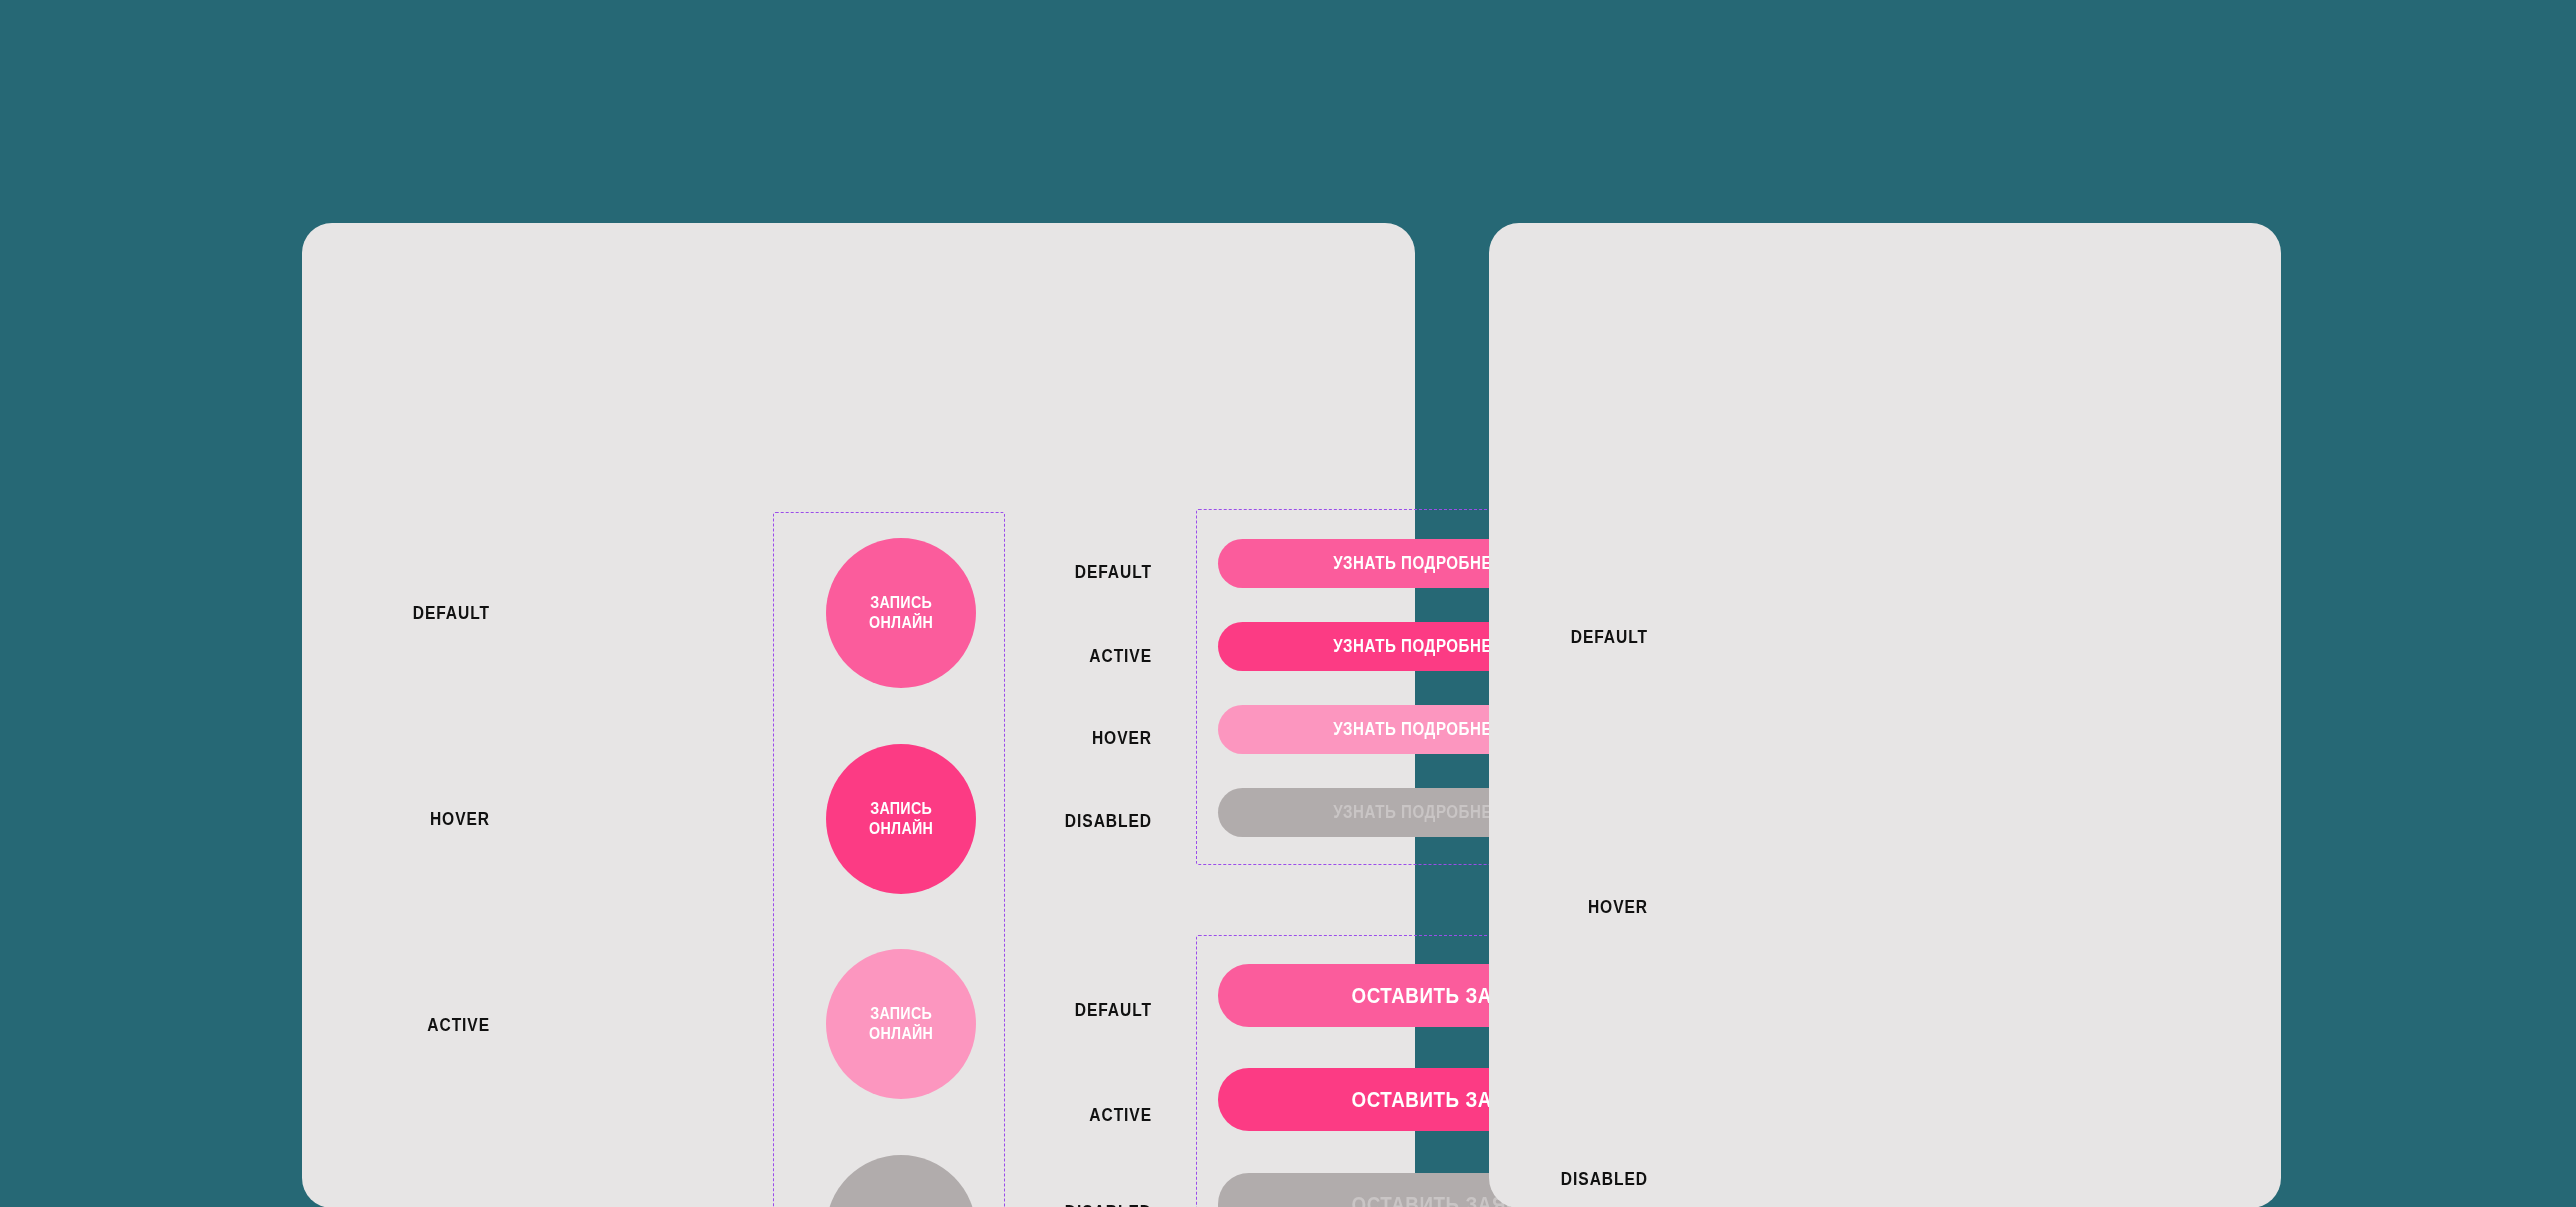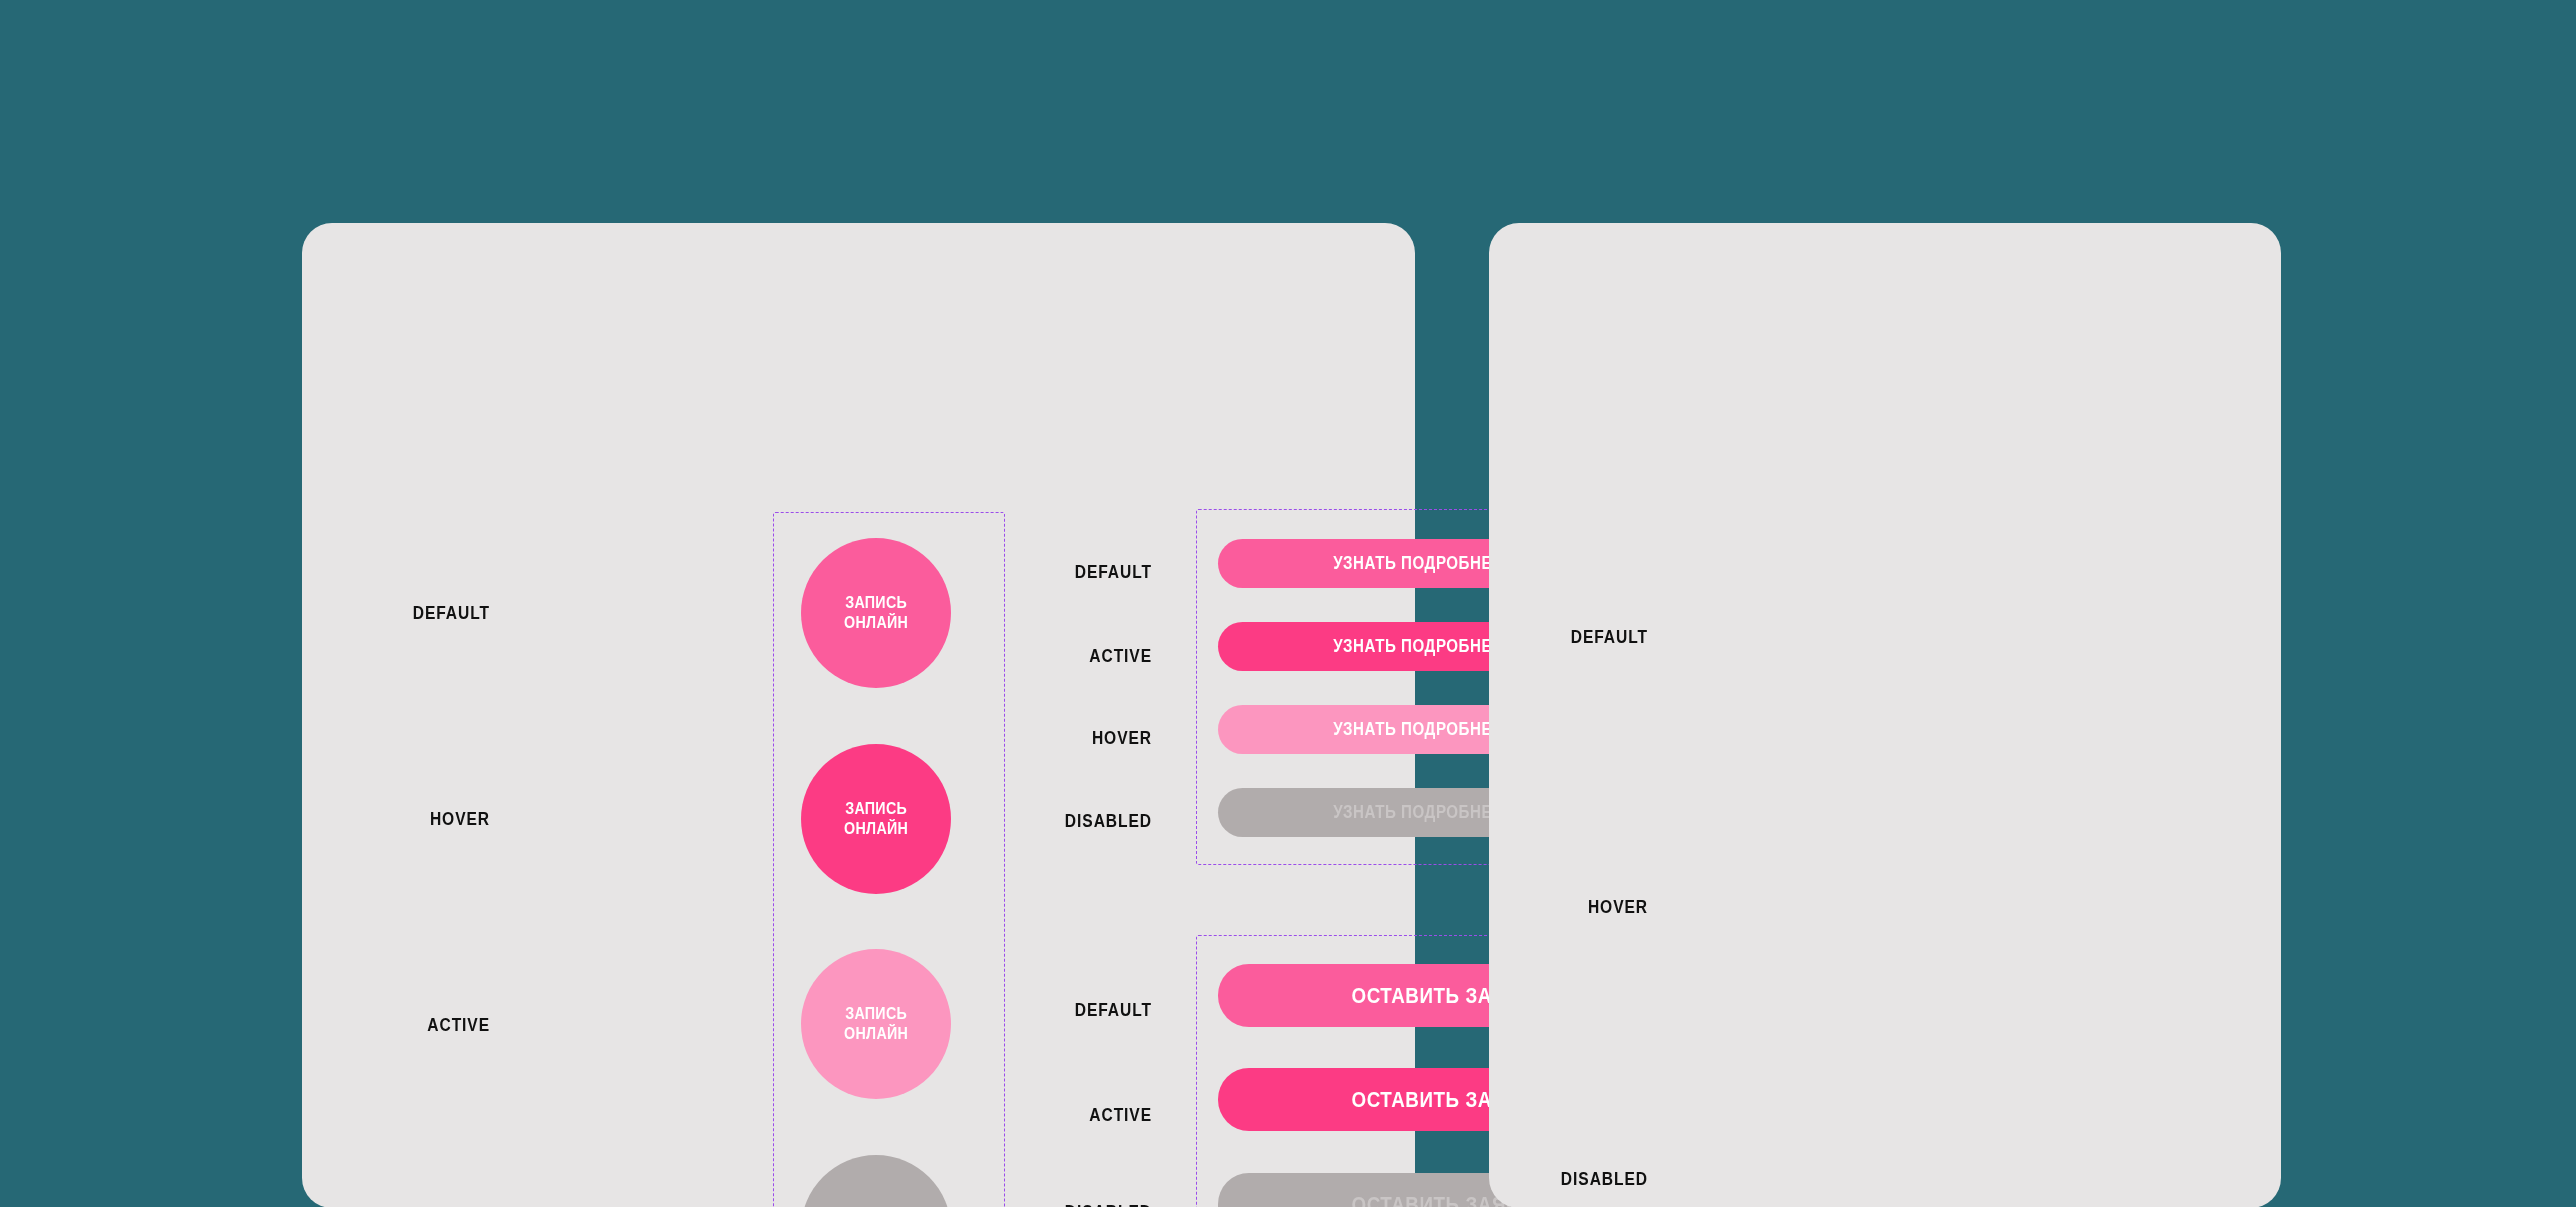--- a/index.html
+++ b/index.html
@@ -45,21 +45,21 @@
     position: absolute;
     border: 1.8px dashed #9B4DEA;
     border-radius: 2.7px;
   }
 
   
   #circle-group { left: 471px; top: 289px; width: 232px; height: 848px; }
 
   .circle-btn {
     position: absolute;
-    left: 27px;
+    left: 52px;
     width: 150px;
     height: 150px;
     border-radius: 50%;
     display: flex;
     align-items: center;
     justify-content: center;
     text-align: center;
     border: none;
     cursor: pointer;
     padding: 0;

